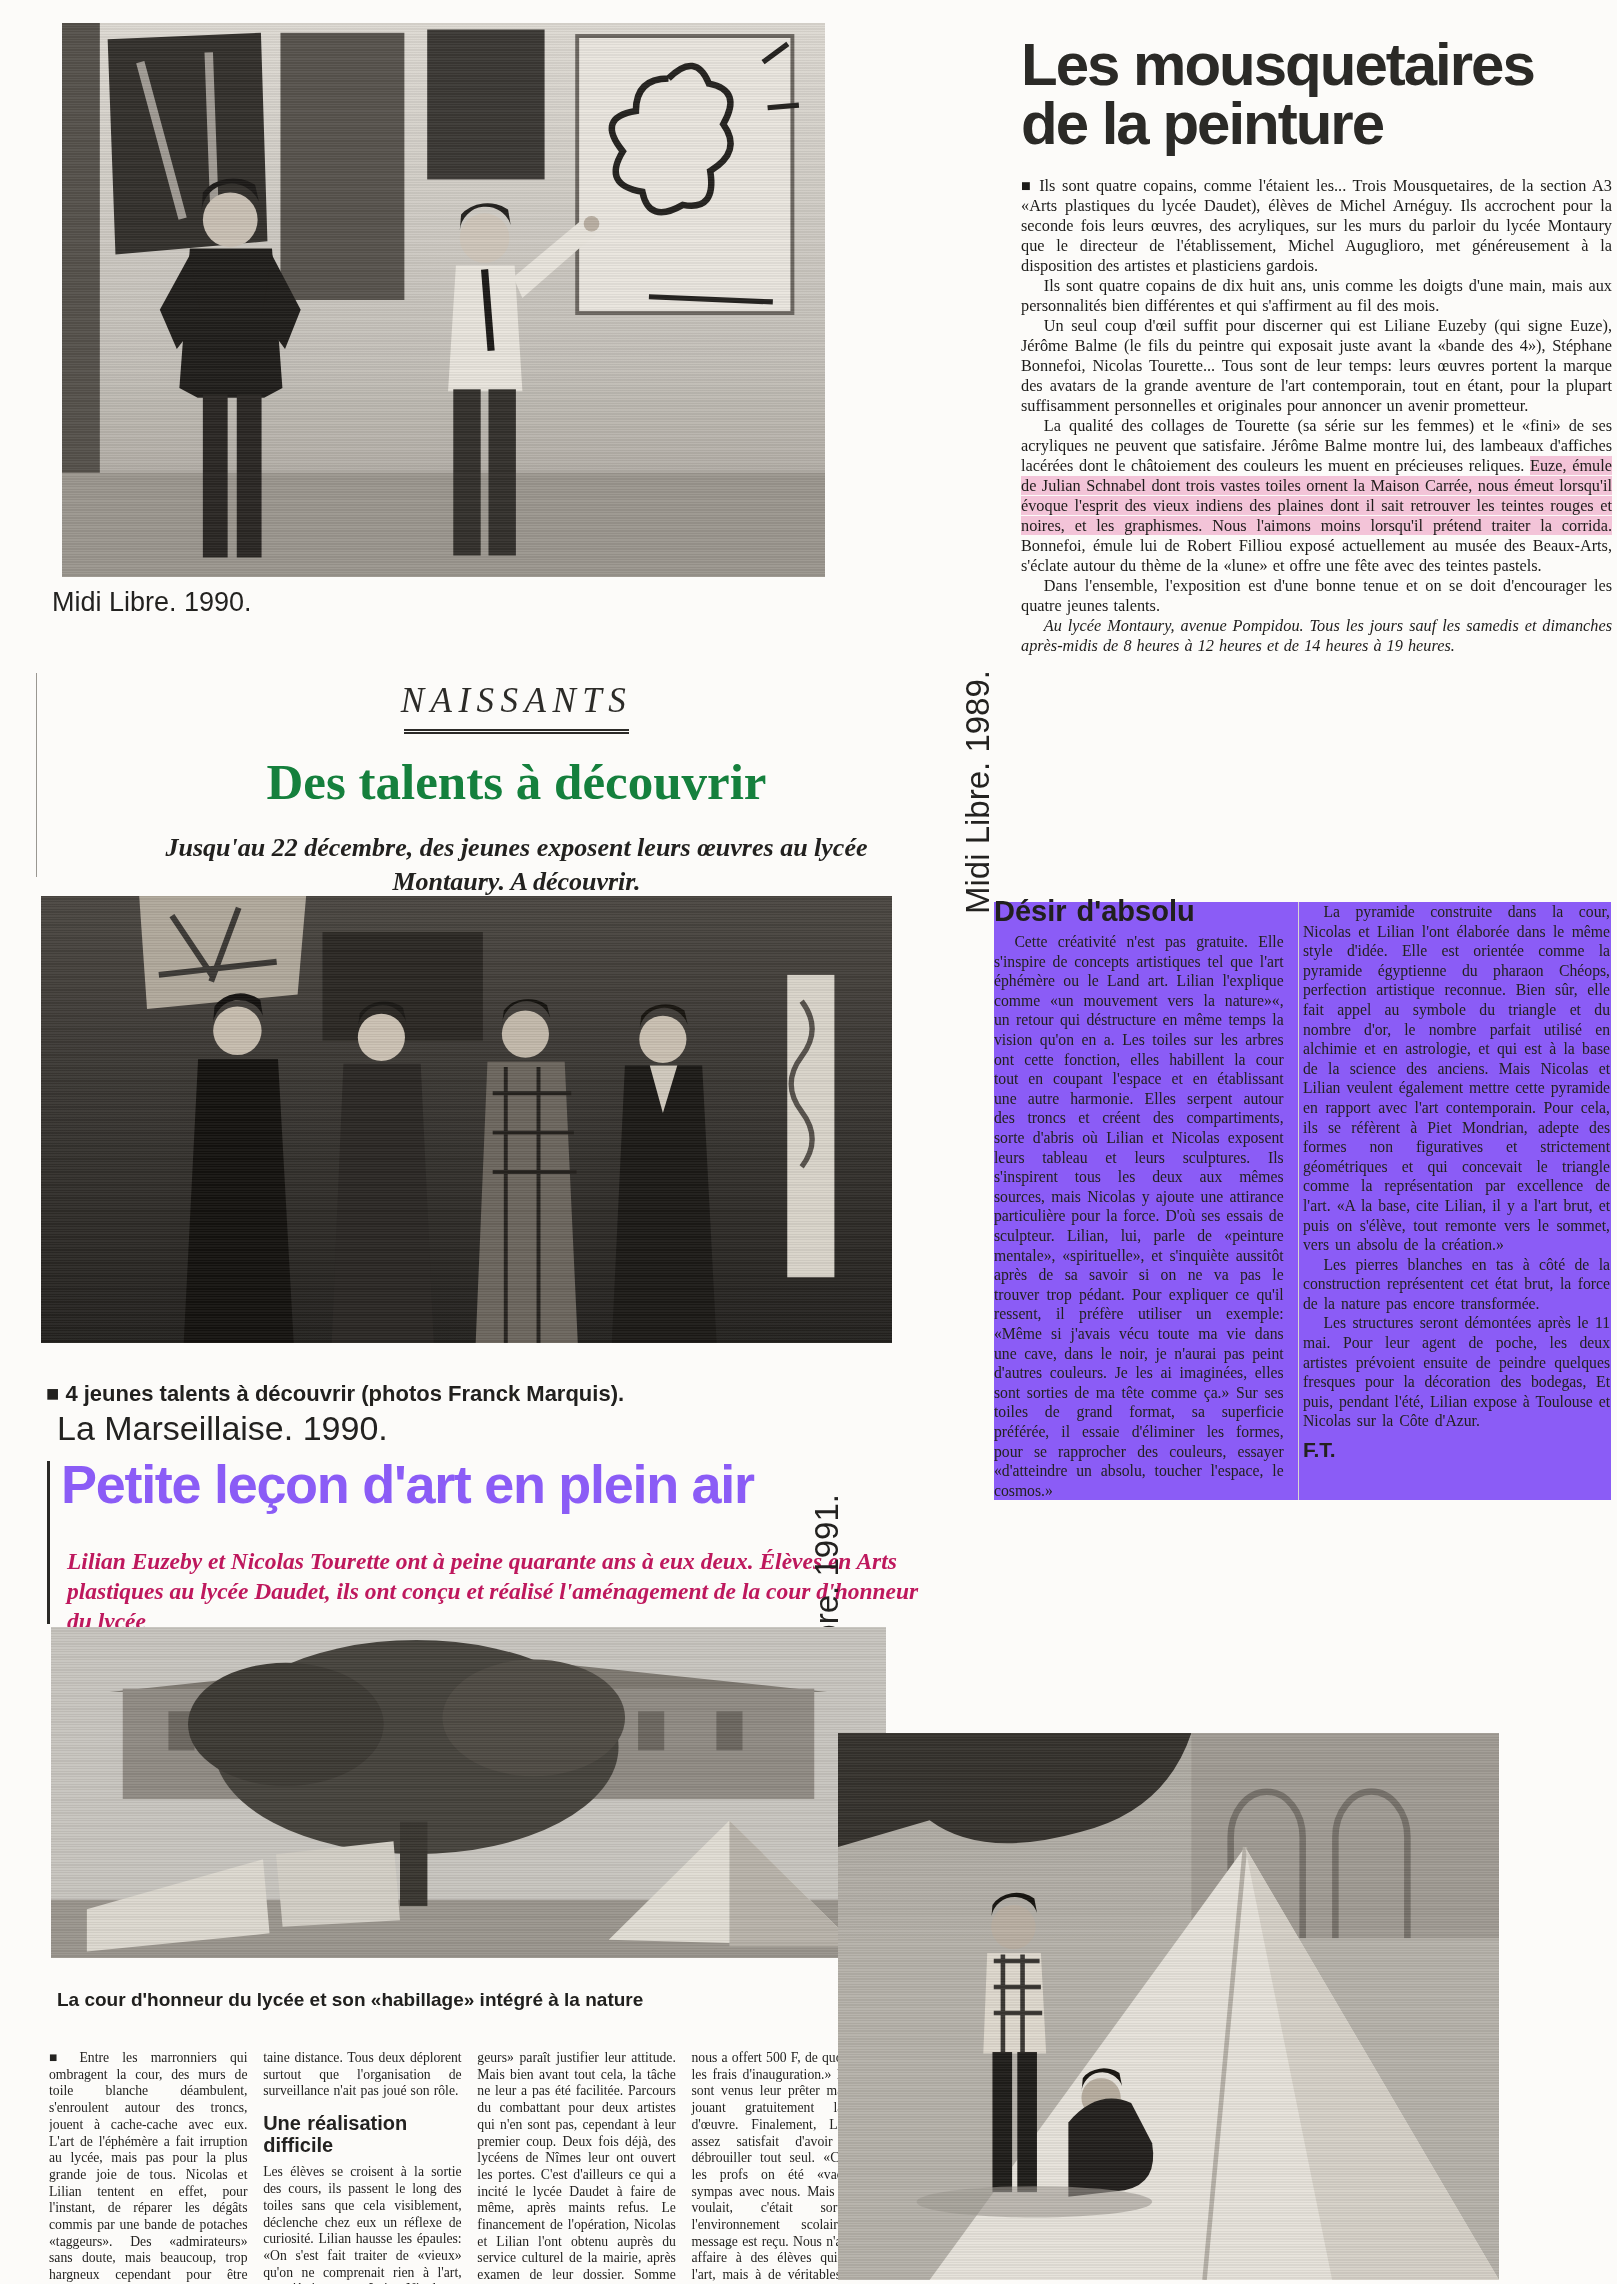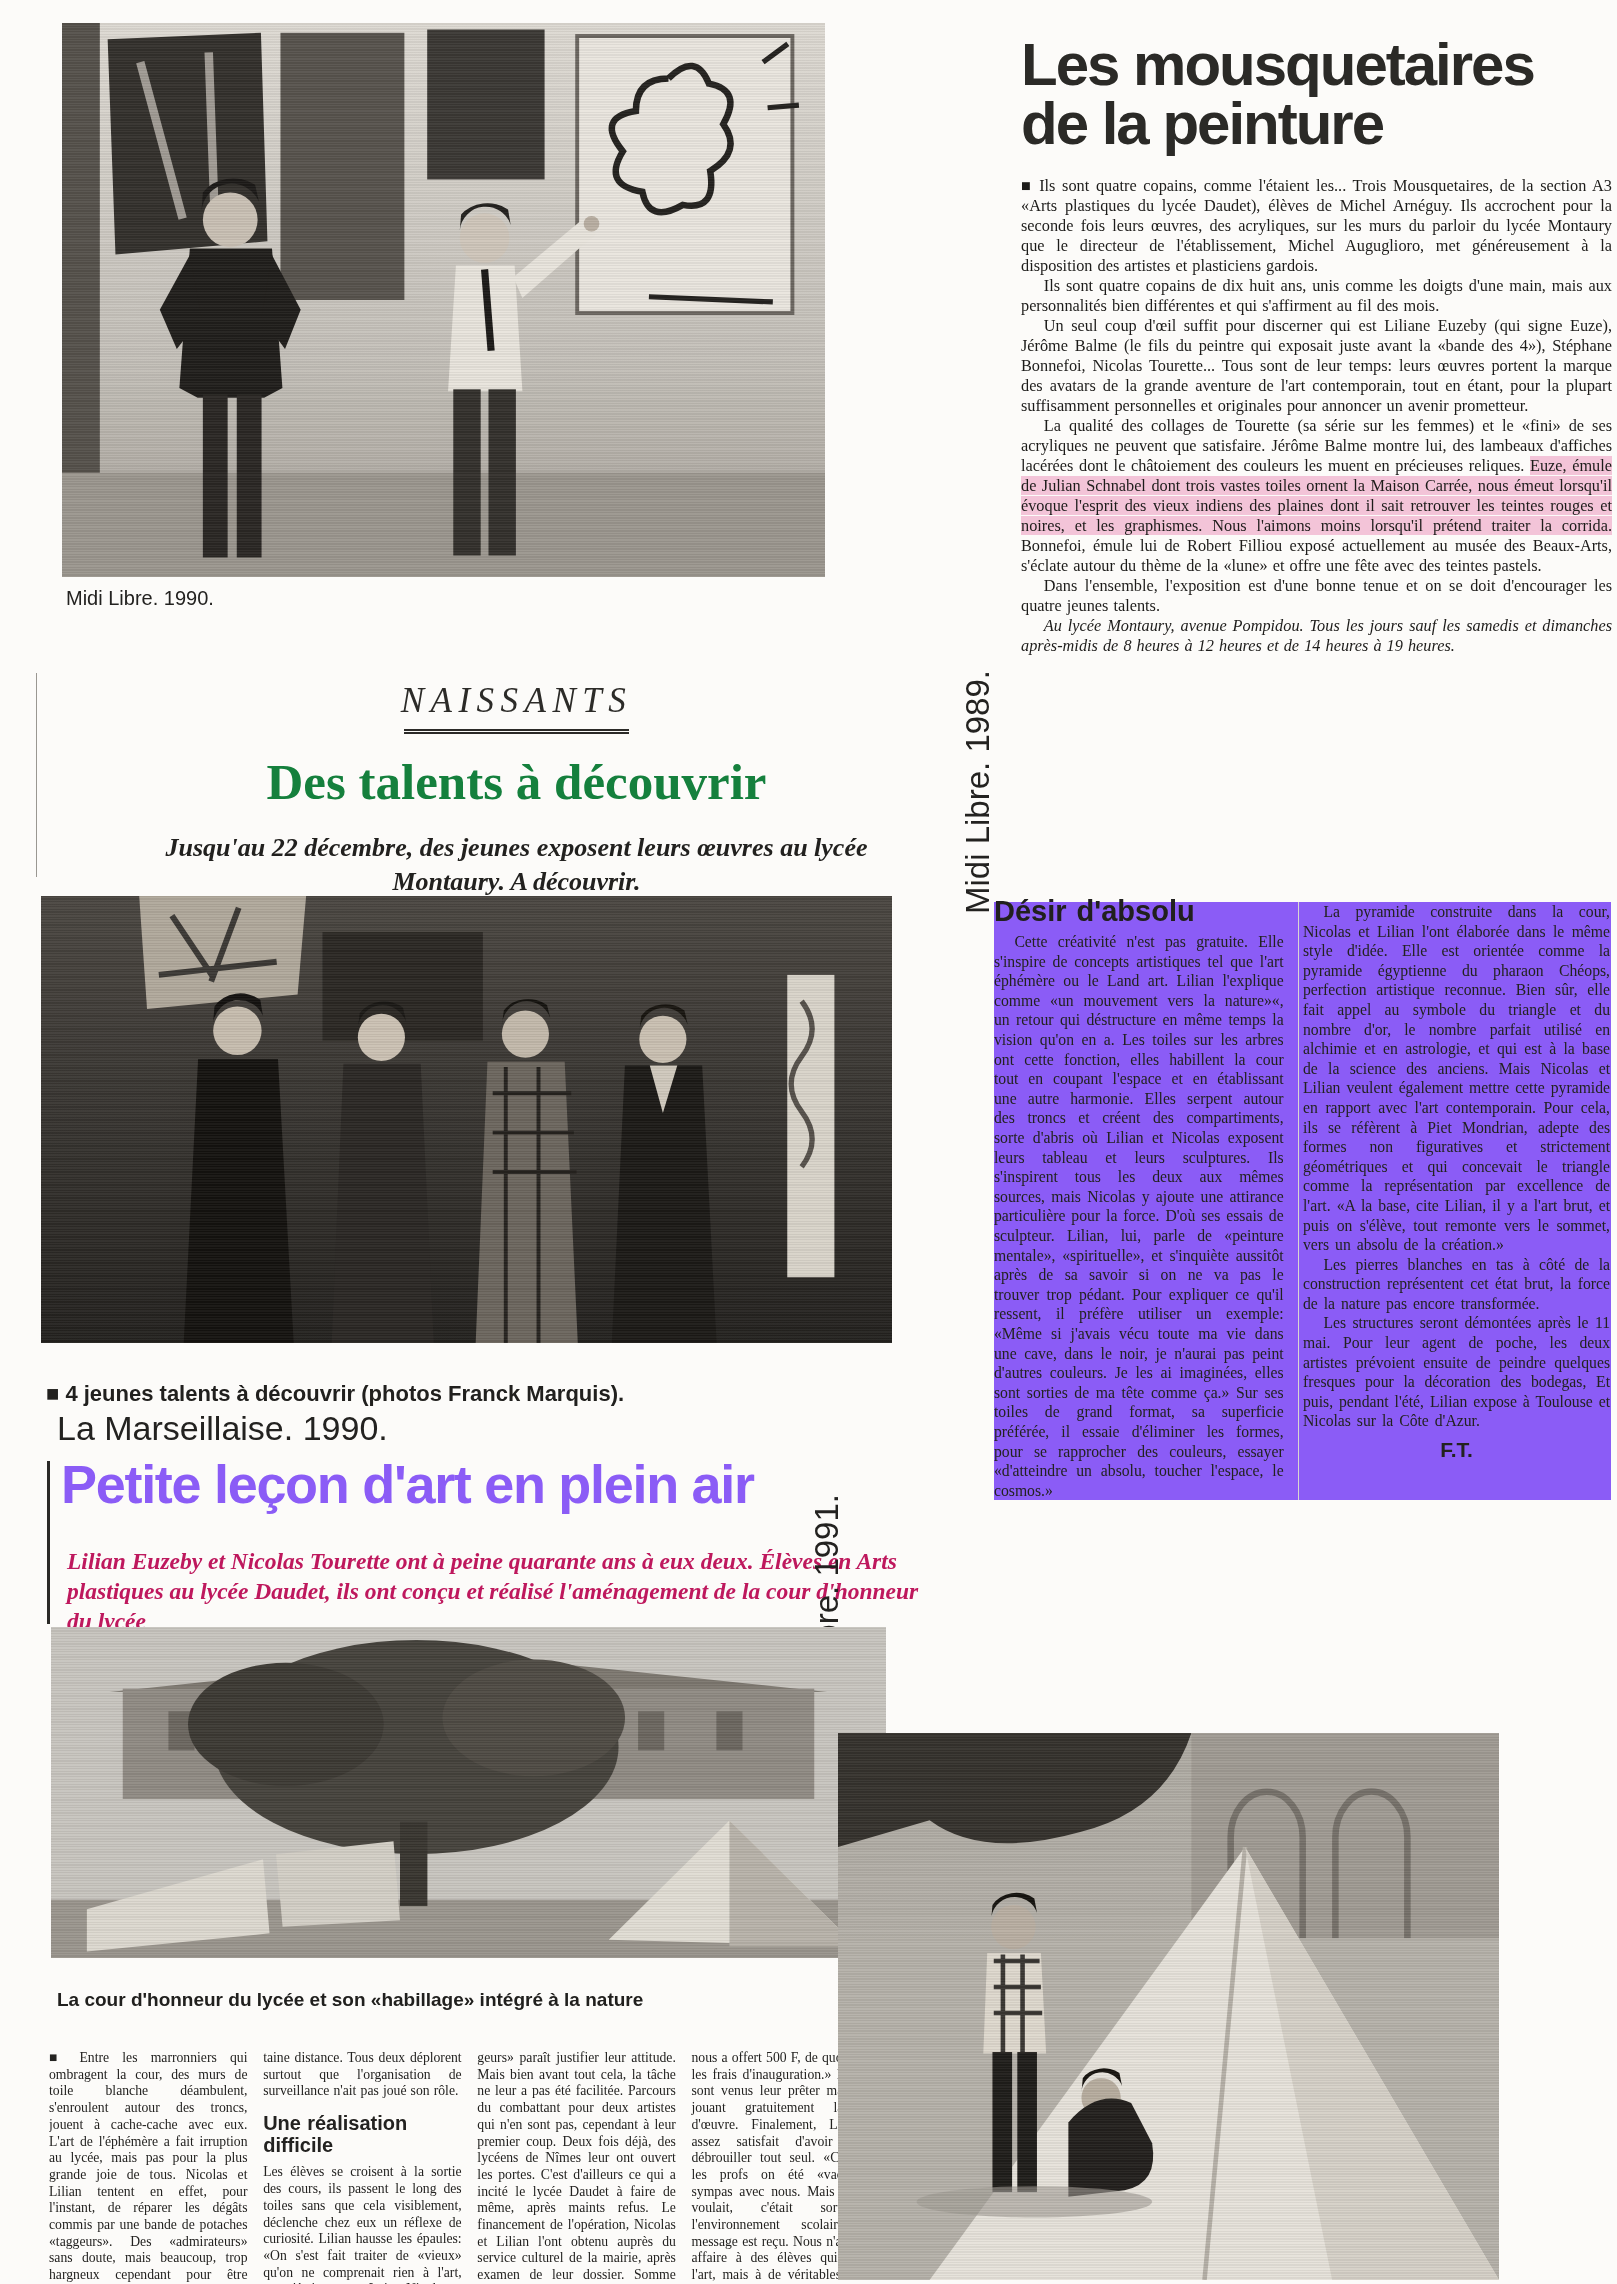--- a/index.html
+++ b/index.html
@@ -44,21 +44,21 @@
   
   #desir{display:flex;gap:0;background:#8b5cf6;z-index:2;}
   #desir .dcol{box-sizing:border-box;font-size:15.7px;line-height:19.6px;text-align:justify;
     word-spacing:2px;color:#232220;}
   #desir .dcol1{width:304px;padding-right:14.4px;}
   #desir .dcol2{width:312px;padding-left:4px;border-left:1.3px solid #d9d6d1;}
   #desir p{margin:0;text-indent:1.3em;}
   #desir p.pfirst{text-indent:1.3em;}
   #desir .dsub{font-family:"Liberation Sans",sans-serif;font-weight:bold;font-size:29px;
     margin:0 0 10.5px 0;text-indent:0;text-align:left;color:#21201e;}
-  #desir .sig{margin-top:9.1px;text-align:center;font-family:"Liberation Sans",sans-serif;
+  #desir .sig{margin-top:9.1px;text-align:left;font-family:"Liberation Sans",sans-serif;
     font-weight:bold;font-size:21px;text-indent:0;}
   .scanline{background:#9a9792;}
 </style>
 </head>
 <body>
 
 <div class="page">
 
   <div class="photo" id="photo-gallery" style="left:62px;top:23px;width:763px;height:554px;">
     <svg viewBox="0 0 1170 850" preserveAspectRatio="none">
@@ -91,21 +91,21 @@
       <circle cx="648" cy="330" r="38" fill="#cfc6ba"></circle>
       <path d="M610,318 a40,40 0 0 1 78,-8 l-4,-24 a48,38 0 0 0 -72,8 z" fill="#23211e"></path>
       <polygon points="604,372 694,372 706,565 592,565" fill="#e8e4dc"></polygon>
       <path d="M648,378 l10,125" stroke="#1c1a18" stroke-width="11"></path>
       <polygon points="692,390 802,298 818,324 706,422" fill="#e8e4dc"></polygon>
       <circle cx="812" cy="308" r="12" fill="#b9afa2"></circle>
       <rect x="600" y="562" width="42" height="255" fill="#33302c"></rect>
       <rect x="654" y="562" width="42" height="255" fill="#33302c"></rect>
     </svg>
   </div>
-  <div class="abs srclabel" style="left:66px;top:587px;font-size:20px;">Midi Libre. 1990.</div>
+  <div class="abs srclabel" style="left:52px;top:587px;font-size:27px;">Midi Libre. 1990.</div>
 
   <div class="abs" id="mousq" style="left:1021px;top:36px;width:591px;">
     <h1>Les mousquetaires de la peinture</h1>
     <div class="mbody">
       <p class="pfirst">■ Ils sont quatre copains, comme l'étaient les... Trois Mousquetaires, de la section A3 «Arts plastiques du lycée Daudet), élèves de Michel Arnéguy. Ils accrochent pour la seconde fois leurs œuvres, des acryliques, sur les murs du parloir du lycée Montaury que le directeur de l'établissement, Michel Auguglioro, met généreusement à la disposition des artistes et plasticiens gardois.</p>
       <p>Ils sont quatre copains de dix huit ans, unis comme les doigts d'une main, mais aux personnalités bien différentes et qui s'affirment au fil des mois.</p>
       <p>Un seul coup d'œil suffit pour discerner qui est Liliane Euzeby (qui signe Euze), Jérôme Balme (le fils du peintre qui exposait juste avant la «bande des 4»), Stéphane Bonnefoi, Nicolas Tourette... Tous sont de leur temps: leurs œuvres portent la marque des avatars de la grande aventure de l'art contemporain, tout en étant, pour la plupart suffisamment personnelles et originales pour annoncer un avenir prometteur.</p>
       <p><span>La qualité des collages de Tourette (sa série sur les femmes) et le «fini» de ses acryliques ne peuvent que satisfaire. Jérôme Balme montre lui, des lambeaux d'affiches lacérées dont le châtoiement des couleurs les muent en précieuses reliques. </span><span class="hl">Euze, émule de Julian Schnabel dont trois vastes toiles ornent la Maison Carrée, nous émeut lorsqu'il évoque l'esprit des vieux indiens des plaines dont il sait retrouver les teintes rouges et noires, et les graphismes. Nous l'aimons moins lorsqu'il prétend traiter la corrida.</span><span> Bonnefoi, émule lui de Robert Filliou exposé actuellement au musée des Beaux-Arts, s'éclate autour du thème de la «lune» et offre une fête avec des teintes pastels.</span></p>
       <p>Dans l'ensemble, l'exposition est d'une bonne tenue et on se doit d'encourager les quatre jeunes talents.</p>
       <p class="pfine">Au lycée Montaury, avenue Pompidou. Tous les jours sauf les samedis et dimanches après-midis de 8 heures à 12 heures et de 14 heures à 19 heures.</p>

